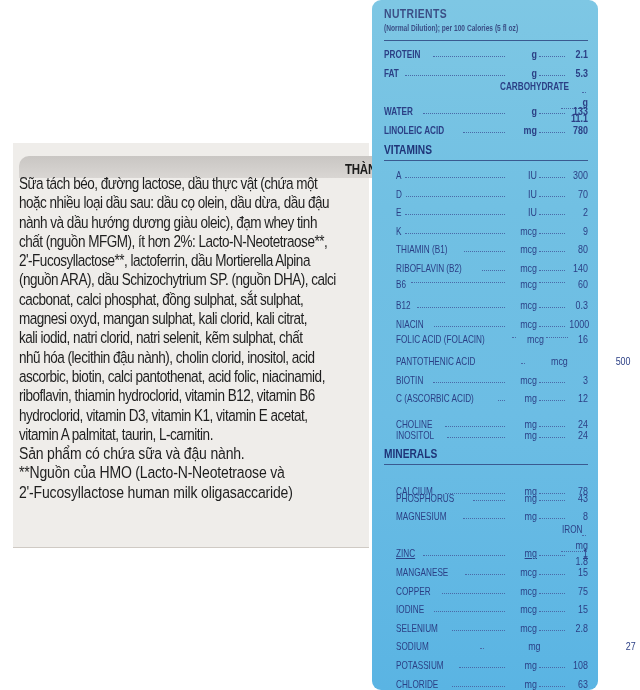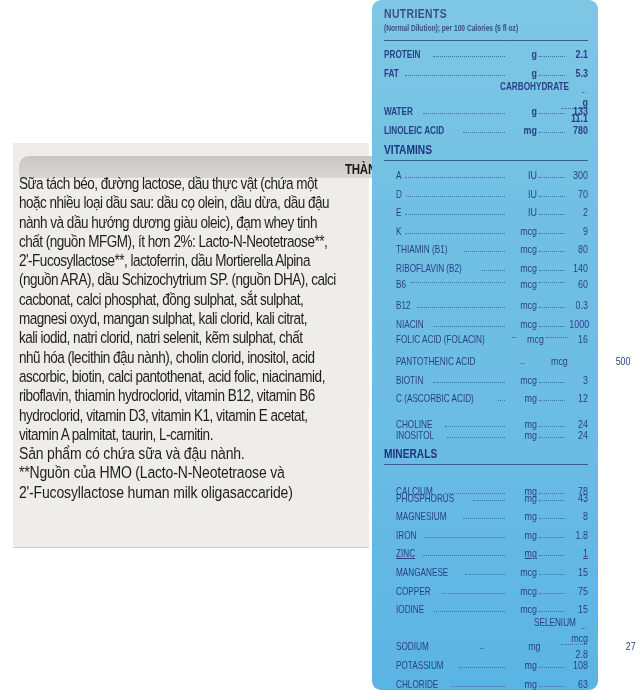--- a/index.html
+++ b/index.html
@@ -254,21 +254,21 @@
         <span class="dots2"></span>
         <span class="val">43</span>
       </div>
       <div class="row ind" style="top: 504.2px;">
         <span class="lab">MAGNESIUM</span>
         <span class="dots"></span>
         <span class="unit">mg</span>
         <span class="dots2"></span>
         <span class="val">8</span>
       </div>
-      <div class="row ind" style="top: 522.8px;">
+      <div class="row ind" style="top: 522.8px; flex-direction: column;">
         <span class="lab">IRON</span>
         <span class="dots"></span>
         <span class="unit">mg</span>
         <span class="dots2"></span>
         <span class="val">1.8</span>
       </div>
       <div class="row ind" style="top: 541.4px; text-decoration: underline;">
         <span class="lab">ZINC</span>
         <span class="dots"></span>
         <span class="unit">mg</span>
@@ -289,21 +289,21 @@
         <span class="dots2"></span>
         <span class="val">75</span>
       </div>
       <div class="row ind" style="top: 597.2px;">
         <span class="lab">IODINE</span>
         <span class="dots"></span>
         <span class="unit">mcg</span>
         <span class="dots2"></span>
         <span class="val">15</span>
       </div>
-      <div class="row ind" style="top: 615.8px; flex-direction: column;">
+      <div class="row ind" style="top: 615.8px;">
         <span class="lab">SELENIUM</span>
         <span class="dots"></span>
         <span class="unit">mcg</span>
         <span class="dots2"></span>
         <span class="val">2.8</span>
       </div>
       <div class="row ind" style="top: 634.4px; gap: 40px;">
         <span class="lab">SODIUM</span>
         <span class="dots"></span>
         <span class="unit">mg</span>

